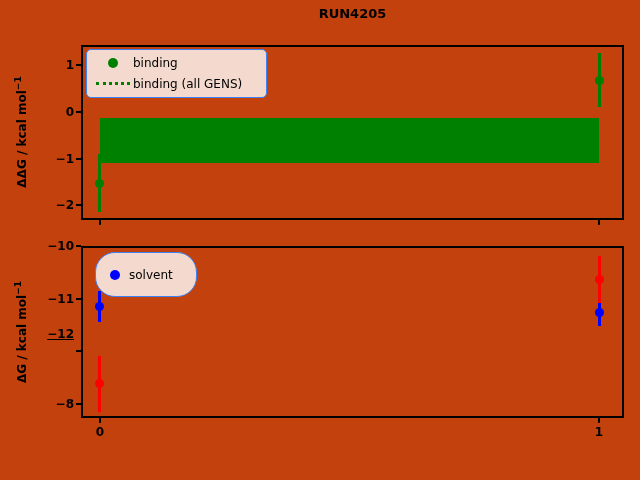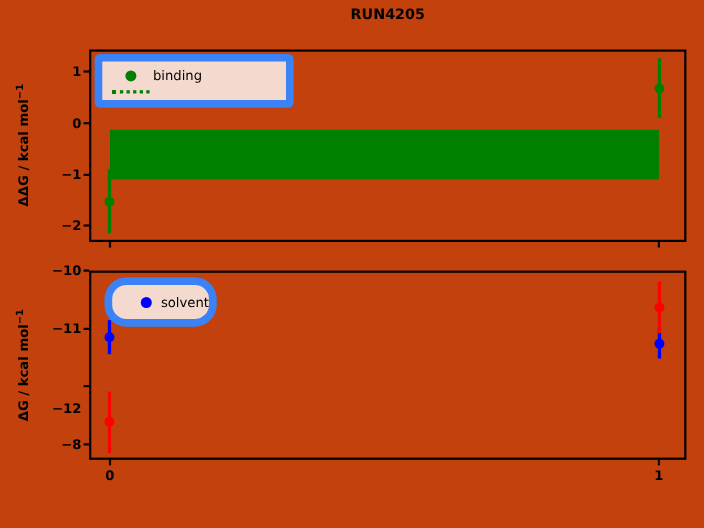--- a/index.html
+++ b/index.html
@@ -15,25 +15,25 @@
   #ylabel-0{left:21px;top:132px;}
   #ylabel-1{left:21px;top:332px;}
   #plot-layer{position:absolute;left:0;top:0;width:640px;height:480px;}
   .frame{position:absolute;border:2px solid #000;box-sizing:border-box;background:transparent;}
   .tick{position:absolute;background:#000;}
   .ytick-label{position:absolute;font-size:12px;font-weight:bold;line-height:14px;white-space:nowrap;}
   .xtick-label{position:absolute;font-size:12px;font-weight:bold;width:20px;text-align:center;}
   .band{position:absolute;}
   .ebar{position:absolute;width:3px;}
   .dot{position:absolute;width:9px;height:9px;border-radius:50%;}
-  .legend{position:absolute;background:rgba(255,255,255,0.8);border:7px solid #3b82f6;
+  .legend{position:absolute;background:rgba(255,255,255,0.8);border:1px solid #3b82f6;
           border-radius:5px;display:flex;flex-direction:column;justify-content:space-evenly;
           z-index:5;font-size:12px;box-sizing:border-box;}
   #legend-0{left:86px;top:49px;width:181px;height:49px;padding-left:6px;}
-  #legend-1{left:95px;top:252px;width:102px;height:45px;padding-left:17px;border-radius:20px;}
+  #legend-1{left:95px;top:252px;width:102px;height:45px;padding-left:5px;border-radius:20px;}
   .legend-row{display:flex;align-items:center;}
   .legend-swatch{display:flex;justify-content:center;align-items:center;}
   #legend-0 .legend-swatch{width:40px;}
   #legend-1 .legend-swatch{width:28px;}
   .legend-dot{width:10px;height:10px;border-radius:50%;}
   .legend-dline{width:34px;height:0;border-top:3px dotted #008000;}
 </style>
 </head>
 <body>
 
@@ -57,21 +57,21 @@
       <div class="ebar" style="left: 98.4651px; top: 154.024px; height: 58.0214px; background: rgb(0, 128, 0);"></div>
       <div class="dot" style="left: 95.4651px; top: 178.535px; background: rgb(0, 128, 0);"></div>
       <div class="ebar" style="left: 597.546px; top: 52.9545px; height: 54.2781px; background: rgb(0, 128, 0);"></div>
       <div class="dot" style="left: 594.546px; top: 75.5936px; background: rgb(0, 128, 0);"></div>
       <div class="frame" style="left: 81px; top: 246px; width: 543px; height: 172px;"></div>
       <div class="tick" style="left: 76px; top: 245px; width: 5px; height: 2px;"></div>
       <div class="ytick-label" style="right: 566px; top: 239px;">−10</div>
       <div class="tick" style="left: 76px; top: 297.599px; width: 5px; height: 2px;"></div>
       <div class="ytick-label" style="right: 566px; top: 291.599px; text-align: right;">−11</div>
       <div class="tick" style="left: 76px; top: 350.199px; width: 5px; height: 2px;"></div>
-      <div class="ytick-label" style="right: 566px; top: 364px;">−12</div>
+      <div class="ytick-label" style="right: 566px; top: 327px; text-decoration: underline;">−12</div>
       <div class="tick" style="left: 76px; top: 402.798px; width: 5px; height: 2px;"></div>
       <div class="ytick-label" style="right: 566px; top: 396.798px;">−8</div>
       <div class="tick" style="left: 98.9651px; top: 418px; width: 2px; height: 5px;"></div>
       <div class="xtick-label" style="left: 89.9651px; top: 425px;">0</div>
       <div class="tick" style="left: 598.046px; top: 418px; width: 2px; height: 5px;"></div>
       <div class="xtick-label" style="left: 589.046px; top: 425px;">1</div>
       <div class="ebar" style="left: 98.4651px; top: 290.709px; height: 31.5596px; background: rgb(0, 0, 255);"></div>
       <div class="dot" style="left: 95.4651px; top: 301.989px; background: rgb(0, 0, 255);"></div>
       <div class="ebar" style="left: 597.546px; top: 298.073px; height: 28.4037px; background: rgb(0, 0, 255);"></div>
       <div class="dot" style="left: 594.546px; top: 307.775px; background: rgb(0, 0, 255);"></div>
@@ -90,20 +90,21 @@
     <div class="legend-row">
       <span class="legend-swatch">
           <span class="legend-dot" style="background: rgb(0, 128, 0);"></span>
         </span>
       <span class="legend-label">binding</span>
     </div>
     <div class="legend-row">
       <span class="legend-swatch">
           <span class="legend-dline" style="border-top-color: rgb(0, 128, 0);"></span>
         </span>
+      <span class="legend-label">binding (all GENS)</span>
     </div>
   </div>
 
   <div class="legend" id="legend-1">
     <div class="legend-row">
       <span class="legend-swatch">
           <span class="legend-dot" style="background: rgb(0, 0, 255);"></span>
         </span>
       <span class="legend-label">solvent</span>
     </div>

